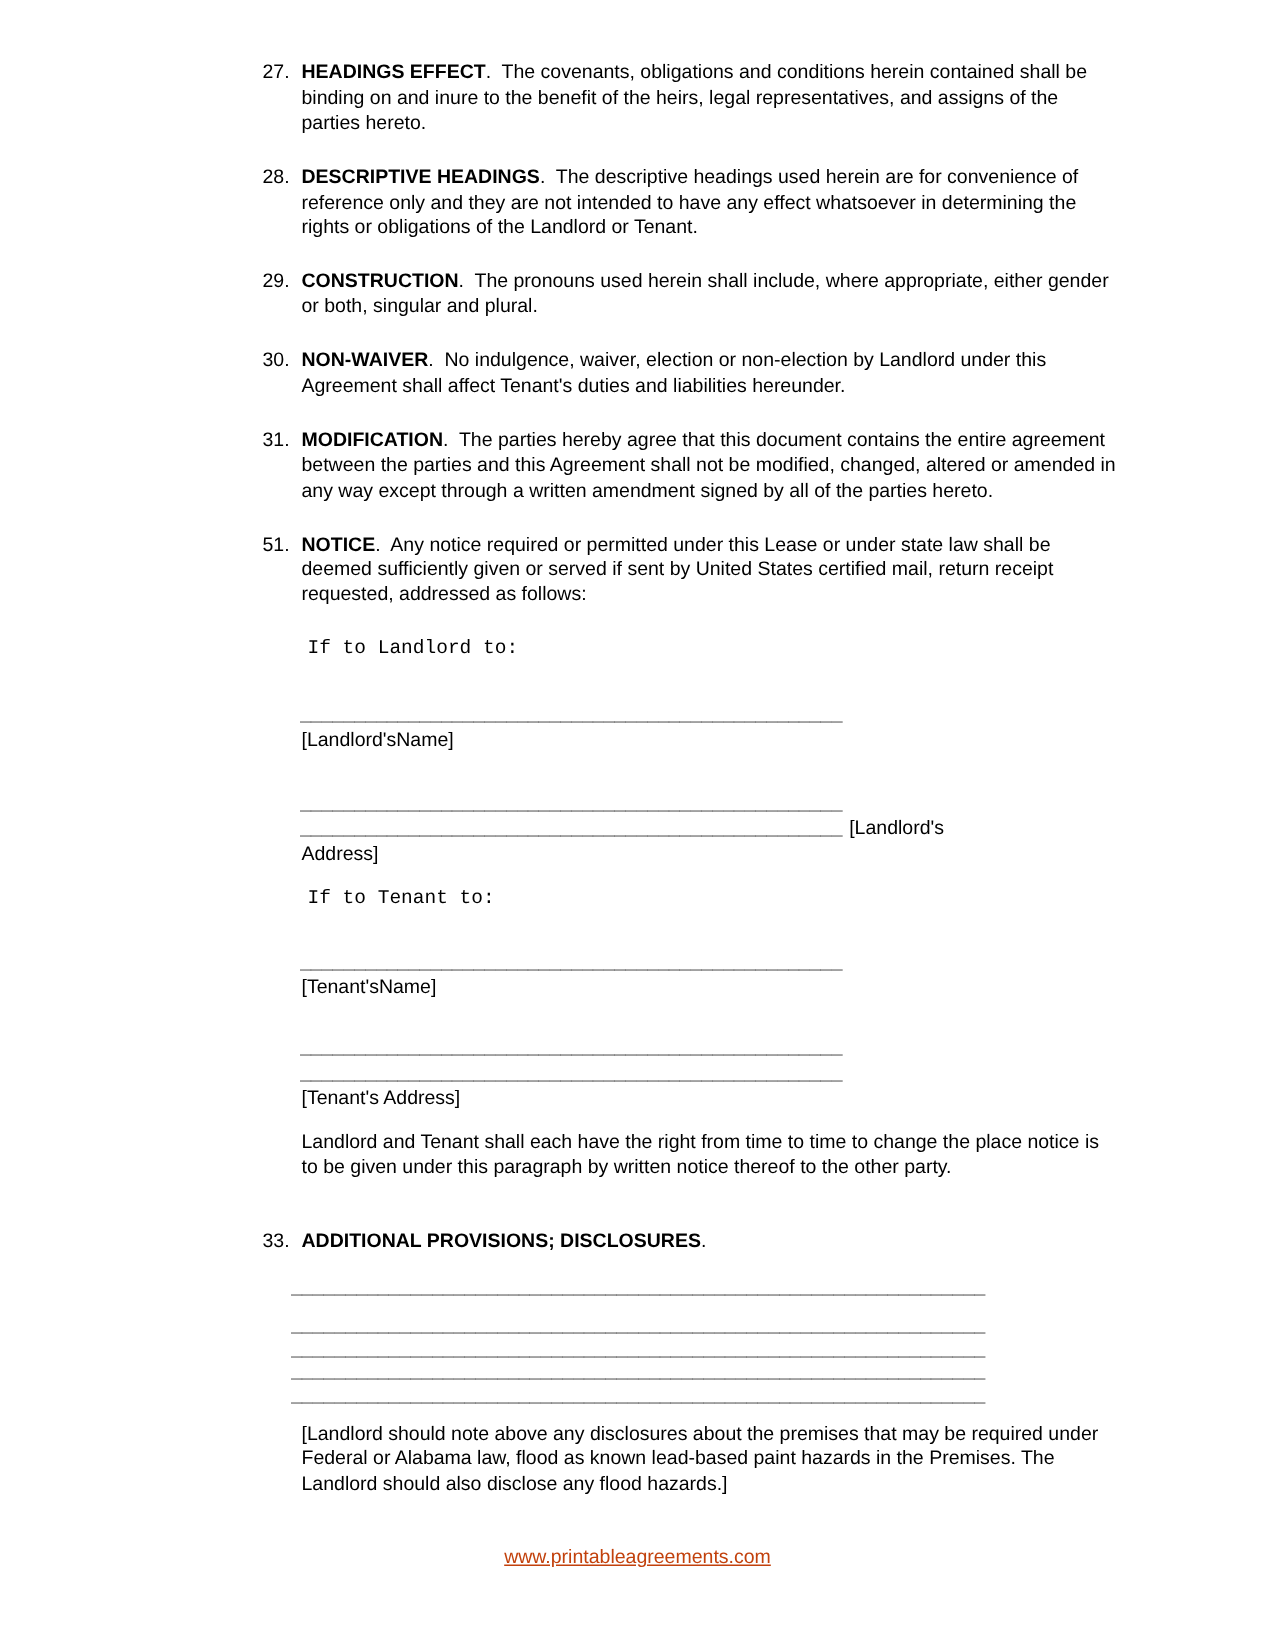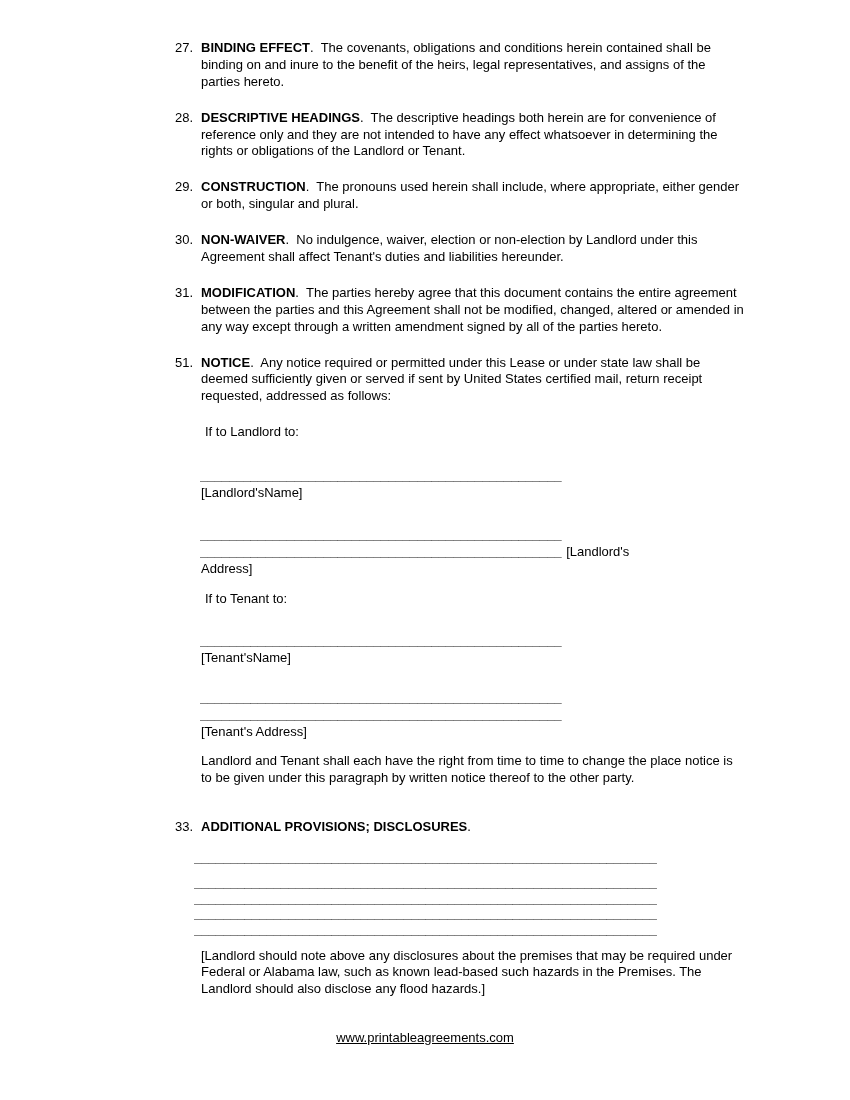--- a/index.html
+++ b/index.html
@@ -22,59 +22,59 @@
     margin-bottom: 19px;
   }
   .clause-number {
     position: absolute;
     left: 0;
     top: 0;
   }
   .clause-title { font-weight: bold; }
   .pre { white-space: pre-wrap; }
   .notice-block { padding-left: 26px; margin-top: 10px; }
-  .notice-heading { margin-left: 4px; margin-bottom: 27px; }
+  .notice-heading { margin-left: 4px; margin-bottom: 27px; font-family: Liberation Mono, monospace; }
   .notice-heading.tenant { margin-top: 13px; margin-bottom: 26px; }
   .blank-line { white-space: nowrap; letter-spacing: 0; font-style: italic; }
   .label-italic { }
   .mb-name { margin-bottom: 25px; }
   .mb-name-t { margin-bottom: 23px; }
   .mb-addr-t { margin-bottom: 12px; }
   .para { padding-left: 26px; margin-bottom: 32px; }
   .clause.c33 { margin-bottom: 0; }
   .provision-lines { padding-left: 20px; margin-top: 14px; line-height: 1.2; }
   .provision-lines .first { margin-bottom: 10px; }
   .note { margin-top: 10px; margin-bottom: 0; }
   .footer {
     position: absolute;
     left: 0;
     top: 1030px;
     width: 850px;
     text-align: center;
   }
   .footer-link {
-    color: #000000;
+    color: #c2410c;
     text-decoration: underline;
     cursor: pointer;
     font-size: 13px;
   }
 </style>
 </head>
 <body>
 
 <div class="page">
 
   <div class="clause">
     <span class="clause-number">27.</span>
-    <span class="clause-title">BINDING EFFECT</span><span class="pre">.  The covenants, obligations and conditions herein contained shall be binding on and inure to the benefit of the heirs, legal representatives, and assigns of the parties hereto.</span>
+    <span class="clause-title">HEADINGS EFFECT</span><span class="pre">.  The covenants, obligations and conditions herein contained shall be binding on and inure to the benefit of the heirs, legal representatives, and assigns of the parties hereto.</span>
   </div>
 
   <div class="clause">
     <span class="clause-number">28.</span>
-    <span class="clause-title">DESCRIPTIVE HEADINGS</span><span class="pre">.  The descriptive headings both herein are for convenience of reference only and they are not intended to have any effect whatsoever in determining the rights or obligations of the Landlord or Tenant.</span>
+    <span class="clause-title">DESCRIPTIVE HEADINGS</span><span class="pre">.  The descriptive headings used herein are for convenience of reference only and they are not intended to have any effect whatsoever in determining the rights or obligations of the Landlord or Tenant.</span>
   </div>
 
   <div class="clause">
     <span class="clause-number">29.</span>
     <span class="clause-title">CONSTRUCTION</span><span class="pre">.  The pronouns used herein shall include, where appropriate, either gender or both, singular and plural.</span>
   </div>
 
   <div class="clause">
     <span class="clause-number">30.</span>
     <span class="clause-title">NON-WAIVER</span><span class="pre">.  No indulgence, waiver, election or non-election by Landlord under this Agreement shall affect Tenant's duties and liabilities hereunder.</span>
@@ -121,19 +121,19 @@
   </div>
 
   <div class="provision-lines">
     <div class="blank-line first">________________________________________________________________</div>
     <div class="blank-line">________________________________________________________________</div>
     <div class="blank-line">________________________________________________________________</div>
     <div class="blank-line">________________________________________________________________</div>
     <div class="blank-line">________________________________________________________________</div>
   </div>
 
-  <div class="para pre note">[Landlord should note above any disclosures about the premises that may be required under Federal or Alabama law, such as known lead-based such hazards in the Premises. The Landlord should also disclose any flood hazards.]</div>
+  <div class="para pre note">[Landlord should note above any disclosures about the premises that may be required under Federal or Alabama law, flood as known lead-based paint hazards in the Premises. The Landlord should also disclose any flood hazards.]</div>
 
   <div class="footer">
     <a class="footer-link" href="#">www.printableagreements.com</a>
   </div>
 
 </div>
 
 </body></html>

